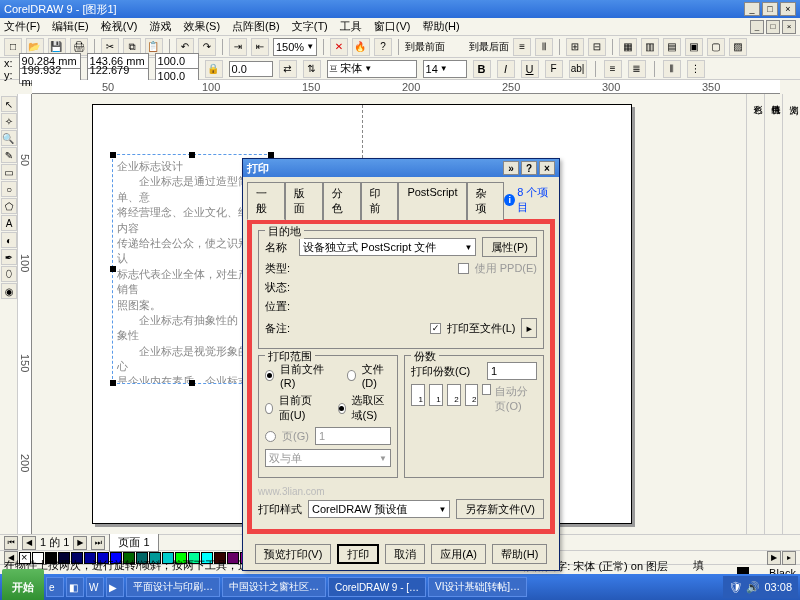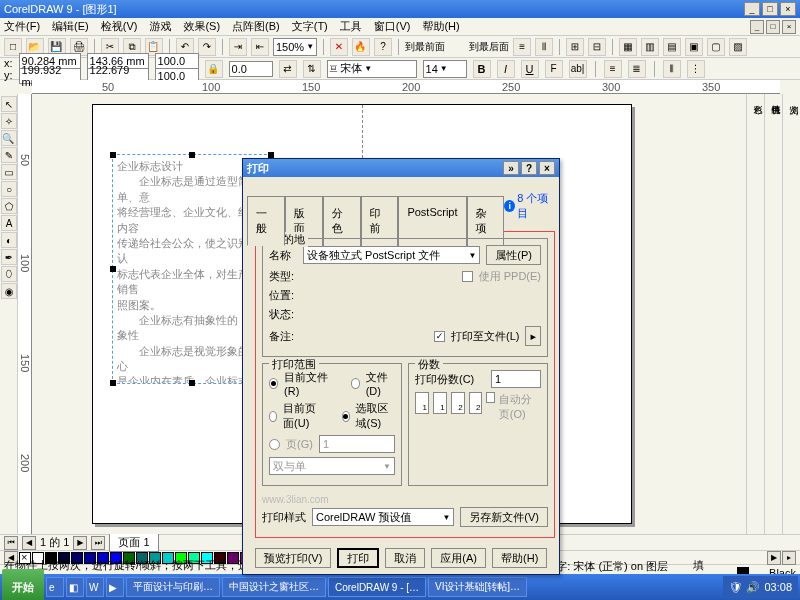--- a/index.html
+++ b/index.html
@@ -44,25 +44,25 @@
 .taskbar{position:absolute;left:0;right:0;bottom:0;height:26px;background:linear-gradient(#3a7ce8,#2559b8);display:flex;align-items:center;padding:0 2px;gap:2px}
 .start{background:linear-gradient(#5cb85c,#2a8a2a);color:#fff;height:36px;padding:0 10px;display:flex;align-items:center;border-radius:2px;font-weight:bold}
 .tbitem{background:#3a6cc8;color:#fff;height:20px;padding:0 6px;display:flex;align-items:center;border:1px solid #5a8ce8;font-size:10px;max-width:110px;overflow:hidden;white-space:nowrap}
 .tray{margin-left:auto;background:#2a5cb8;height:22px;padding:0 6px;display:flex;align-items:center;color:#fff;gap:4px;font-size:10px}
 
 .dialog{position:absolute;left:242px;top:158px;width:318px;background:#ece9d8;border:1px solid #0a246a;box-shadow:2px 2px 4px rgba(0,0,0,0.3);z-index:100}
 .dlg-title{background:linear-gradient(#5a9ae8,#3a7ad8);height:18px;color:#fff;display:flex;align-items:center;padding:0 4px;font-weight:bold}
 .dlg-title .dttl{flex:1}
 .dlg-title .dbtn{width:16px;height:14px;background:#e8e6d8;border:1px solid #888;display:flex;align-items:center;justify-content:center;color:#000;margin-left:2px;font-size:10px}
 .tabs{display:flex;padding:4px 4px 0 4px;gap:0}
-.tab{padding:9px 8px;background:#ece9d8;border:1px solid #888;border-bottom:none;font-size:11px;position:relative;top:15px}
+.tab{padding:3px 8px;background:#ece9d8;border:1px solid #888;border-bottom:none;font-size:11px;position:relative;top:1px}
 .tab.active{background:#ece9d8;border-bottom:1px solid #ece9d8;z-index:1}
 .tablast{margin-left:auto;color:#0040ff;display:flex;align-items:center;gap:2px}
 .tablast .info{width:12px;height:12px;border-radius:50%;background:#0060ff;color:#fff;display:inline-flex;align-items:center;justify-content:center;font-size:9px;font-weight:bold}
-.tabbody{border:1px solid #ef4444;margin:0 4px 4px 12px;padding:6px;background:#ece9d8}
+.tabbody{border:5px solid #ef4444;margin:0 4px 4px 4px;padding:6px;background:#ece9d8}
 .grp{border:1px solid #888;padding:6px;margin-bottom:6px;position:relative}
 .grp .glabel{position:absolute;top:-7px;left:6px;background:#ece9d8;padding:0 3px;font-size:11px}
 .row{display:flex;align-items:center;gap:6px;margin-bottom:4px;font-size:11px}
 .row label{min-width:28px}
 .dlg-combo{flex:1;height:18px;border:1px solid #888;background:#fff;display:flex;align-items:center;padding:0 3px;font-size:10px}
 .dlg-combo .arr{margin-left:auto;font-size:8px}
 .dlg-btn{height:20px;padding:0 8px;border:1px solid #888;background:#ece9d8;display:inline-flex;align-items:center;font-size:11px}
 .chk{width:11px;height:11px;border:1px solid #888;background:#fff;display:inline-flex;align-items:center;justify-content:center;font-size:9px}
 .radio{width:11px;height:11px;border:1px solid #888;border-radius:50%;background:#fff;display:inline-flex;align-items:center;justify-content:center}
 .radio.on::after{content:"";width:5px;height:5px;background:#000;border-radius:50%}
@@ -280,24 +280,24 @@
           </div>
         <span class="dlg-btn">属性(P)</span>
       </div>
       <div class="row">
           <label>类型:</label>
           <span style="flex:1"></span>
           <span class="chk disabled"></span>
           <span class="disabled">使用 PPD(E)</span>
         </div>
       <div class="row">
+          <label>状态:</label>
+        </div>
+      <div class="row">
           <label>位置:</label>
-        </div>
-      <div class="row">
-          <label>状态:</label>
         </div>
       <div class="row">
           <label>备注:</label>
           <span style="flex:1"></span>
           <span class="chk">✓</span>
           <span>打印至文件(L)</span>
           <span class="dlg-btn" style="padding:0 4px">▸</span>
         </div>
     </div>
     <div class="twocol">

